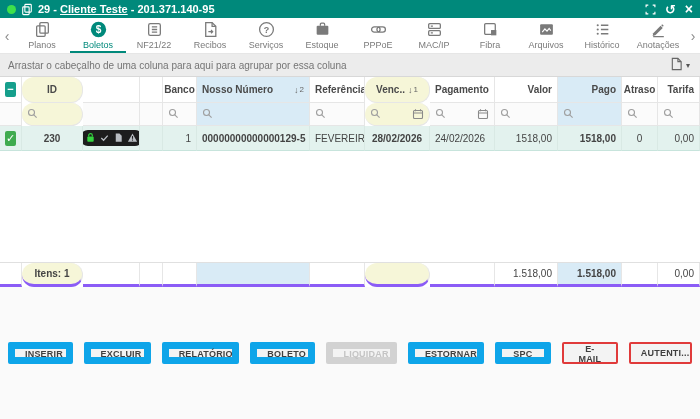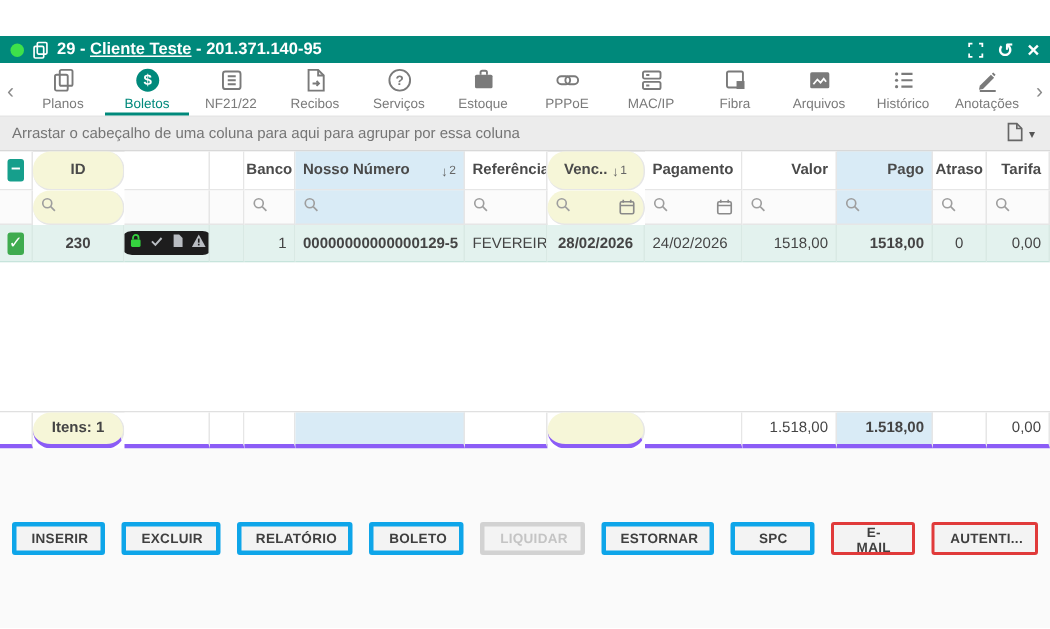--- a/index.html
+++ b/index.html
@@ -5,21 +5,21 @@
   :root{
     --titlebar-bg:#00897b; --accent:#00897b;
     --sorted-col-yellow:#f6f6d8; --sorted-col-blue:#d9ebf6;
     --selected-row-bg:#e3f2ee; --button-highlight-border:#e03a3a;
   }
   *{box-sizing:border-box; margin:0; padding:0;}
   body{font-family:"Liberation Sans","DejaVu Sans",sans-serif; background:#fff;}
   .app{width:700px;height:419px;display:flex;flex-direction:column;overflow:hidden;background:#fff;}
 
   
-  .titlebar{height:18px;background:var(--titlebar-bg);display:flex;align-items:center;padding:0 7px;gap:5px;flex:0 0 auto;margin-top:24px;}
+  .titlebar{height:18px;background:var(--titlebar-bg);display:flex;align-items:center;padding:0 7px;gap:5px;flex:0 0 auto;}
   .status-dot{width:9px;height:9px;border-radius:50%;background:#3ee14b;flex:0 0 auto;}
   .titlebar .ticon-copy{flex:0 0 auto;display:flex;}
   .title-text{color:#fff;font-size:11px;font-weight:700;white-space:pre;display:flex;align-items:center;}
   .title-text .client{text-decoration:underline;}
   .win-controls{margin-left:auto;display:flex;align-items:center;gap:9px;color:#fff;}
   .win-controls .wc{display:flex;align-items:center;justify-content:center;cursor:pointer;line-height:1;}
   .wc-refresh{font-size:13px;font-weight:700;}
   .wc-close{font-size:14px;font-weight:700;}
 
   
@@ -59,21 +59,21 @@
   .badge-pill{background:#1d1d1d;border-radius:8px;height:16px;display:flex;align-items:center;gap:3px;padding:0 5px;}
   .grid-body{flex:1 1 auto;background:#fff;}
 
   
   .summary-row{height:25px;border-top:1px solid #e0e0e0;}
   .summary-row .c{border-bottom:3px solid #8b5cf6;font-size:10px;}
   .bold{font-weight:700;}
 
   
   .buttonbar{flex:1 0 auto;background:#fafafa;display:flex;align-items:center;gap:11px;padding:0 8px;}
-  .btn{height:22px;min-width:56px;padding:0 10px;background:#f3f3f3;border:3px solid #0ea5e9;border-radius:2px;font-family:inherit;font-size:9px;font-weight:700;color:#3f3f3f;letter-spacing:.2px;cursor:pointer;}
+  .btn{height:22px;min-width:56px;padding:0 10px;background:#f3f3f3;border:7px solid #0ea5e9;border-radius:2px;font-family:inherit;font-size:9px;font-weight:700;color:#3f3f3f;letter-spacing:.2px;cursor:pointer;}
   .btn.disabled{color:#c4c4c4;border-color:#d2d2d2;cursor:default;}
   .btn.hl{border:2px solid var(--button-highlight-border);}
   .btn.gap-left{margin-left:0;}
 </style>
 </head>
 <body>
 
 <div class="app">
 
   <div class="titlebar">

